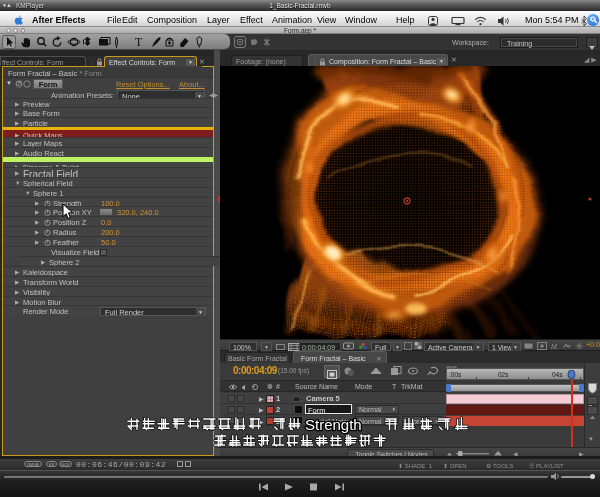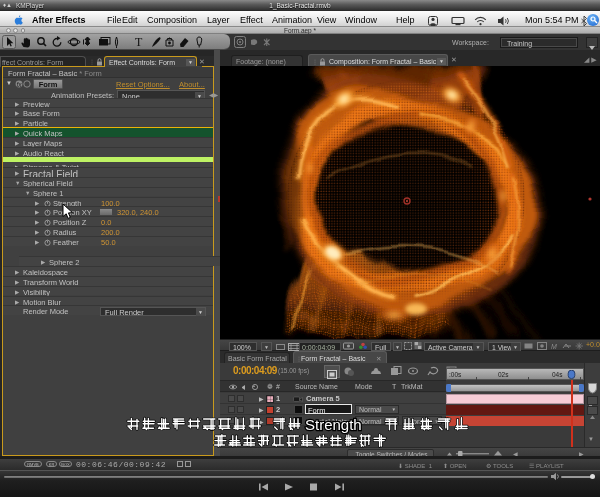--- a/index.html
+++ b/index.html
@@ -150,21 +150,21 @@
       <span class="tx" style="left:20px;top:1px;font-size:7.5px;color:#c0c0c0;">Preview</span>
     </div>
     <div class="ab" style="left:0;top:40.4px;width:210px;height:9.9px;border-top:1px solid #363636;background:#434343;">
       <span class="tx" style="left:12px;top:2px;font-size:5.5px;color:#aaa;">▶</span>
       <span class="tx" style="left:20px;top:1px;font-size:7.5px;color:#c0c0c0;">Base Form</span>
     </div>
     <div class="ab" style="left:0;top:50.3px;width:210px;height:9.9px;border-top:1px solid #363636;background:#434343;">
       <span class="tx" style="left:12px;top:2px;font-size:5.5px;color:#aaa;">▶</span>
       <span class="tx" style="left:20px;top:1px;font-size:7.5px;color:#c0c0c0;">Particle</span>
     </div>
-    <div class="ab" style="left:0;top:60.2px;width:210px;height:9.9px;border-top:1px solid #eab308;background:#14532d;">
+    <div class="ab" style="left:0;top:60.2px;width:210px;height:9.9px;border-top:3px solid #eab308;background:#7f1d1d;">
       <span class="tx" style="left:12px;top:2px;font-size:5.5px;color:#aaa;">▶</span>
       <span class="tx" style="left:20px;top:1px;font-size:7.5px;color:#c0c0c0;">Quick Maps</span>
     </div>
     <div class="ab" style="left:0;top:70.1px;width:210px;height:9.9px;border-top:1px solid #363636;background:#434343;">
       <span class="tx" style="left:12px;top:2px;font-size:5.5px;color:#aaa;">▶</span>
       <span class="tx" style="left:20px;top:1px;font-size:7.5px;color:#c0c0c0;">Layer Maps</span>
     </div>
     <div class="ab" style="left:0;top:80.0px;width:210px;height:9.9px;border-top:1px solid #363636;background:#434343;">
       <span class="tx" style="left:12px;top:2px;font-size:5.5px;color:#aaa;">▶</span>
       <span class="tx" style="left:20px;top:1px;font-size:7.5px;color:#c0c0c0;">Audio React</span>
@@ -226,20 +226,24 @@
       <span class="tx" style="left:98px;top:1px;font-size:7.5px;color:#cf9433;">200.0</span>
     </div>
     <div class="ab" style="left:0;top:169.1px;width:210px;height:9.9px;border-top:1px solid #363636;background:#434343;">
       <span class="tx" style="left:32px;top:2px;font-size:5.5px;color:#aaa;">▶</span>
       <svg class="ab" style="left:41px;top:2px;" width="7" height="7" viewBox="0 0 7 7">
         <circle cx="3.5" cy="3.8" r="2.6" fill="none" stroke="#aaa" stroke-width="0.8"></circle>
         <path d="M3.5 3.8 L3.5 1.8 M3.5 0.8 L3.5 1.2" stroke="#aaa" stroke-width="0.8"></path>
       </svg>
       <span class="tx" style="left:50px;top:1px;font-size:7.5px;color:#c0c0c0;">Feather</span>
       <span class="tx" style="left:98px;top:1px;font-size:7.5px;color:#cf9433;">50.0</span>
+    </div>
+    <div class="ab" style="left:0;top:179.0px;width:210px;height:9.9px;border-top:1px solid #363636;background:#434343;">
+      <span class="tx" style="left:48px;top:1px;font-size:7.5px;color:#c0c0c0;">Visualize Field</span>
+      <span class="ab" style="left:97px;top:1.5px;width:7px;height:7px;background:#585858;border:1px solid #2a2a2a;"></span>
     </div>
     <div class="ab" style="left:16px;top:188.9px;width:210px;height:9.9px;border-top:1px solid #363636;background:#434343;">
       <span class="tx" style="left:22px;top:2px;font-size:5.5px;color:#aaa;">▶</span>
       <span class="tx" style="left:30px;top:1px;font-size:7.5px;color:#c0c0c0;">Sphere 2</span>
     </div>
     <div class="ab" style="left:0;top:198.8px;width:210px;height:9.9px;border-top:1px solid #363636;background:#434343;">
       <span class="tx" style="left:12px;top:2px;font-size:5.5px;color:#aaa;">▶</span>
       <span class="tx" style="left:20px;top:1px;font-size:7.5px;color:#c0c0c0;">Kaleidospace</span>
     </div>
     <div class="ab" style="left:0;top:208.7px;width:210px;height:9.9px;border-top:1px solid #363636;background:#434343;">

